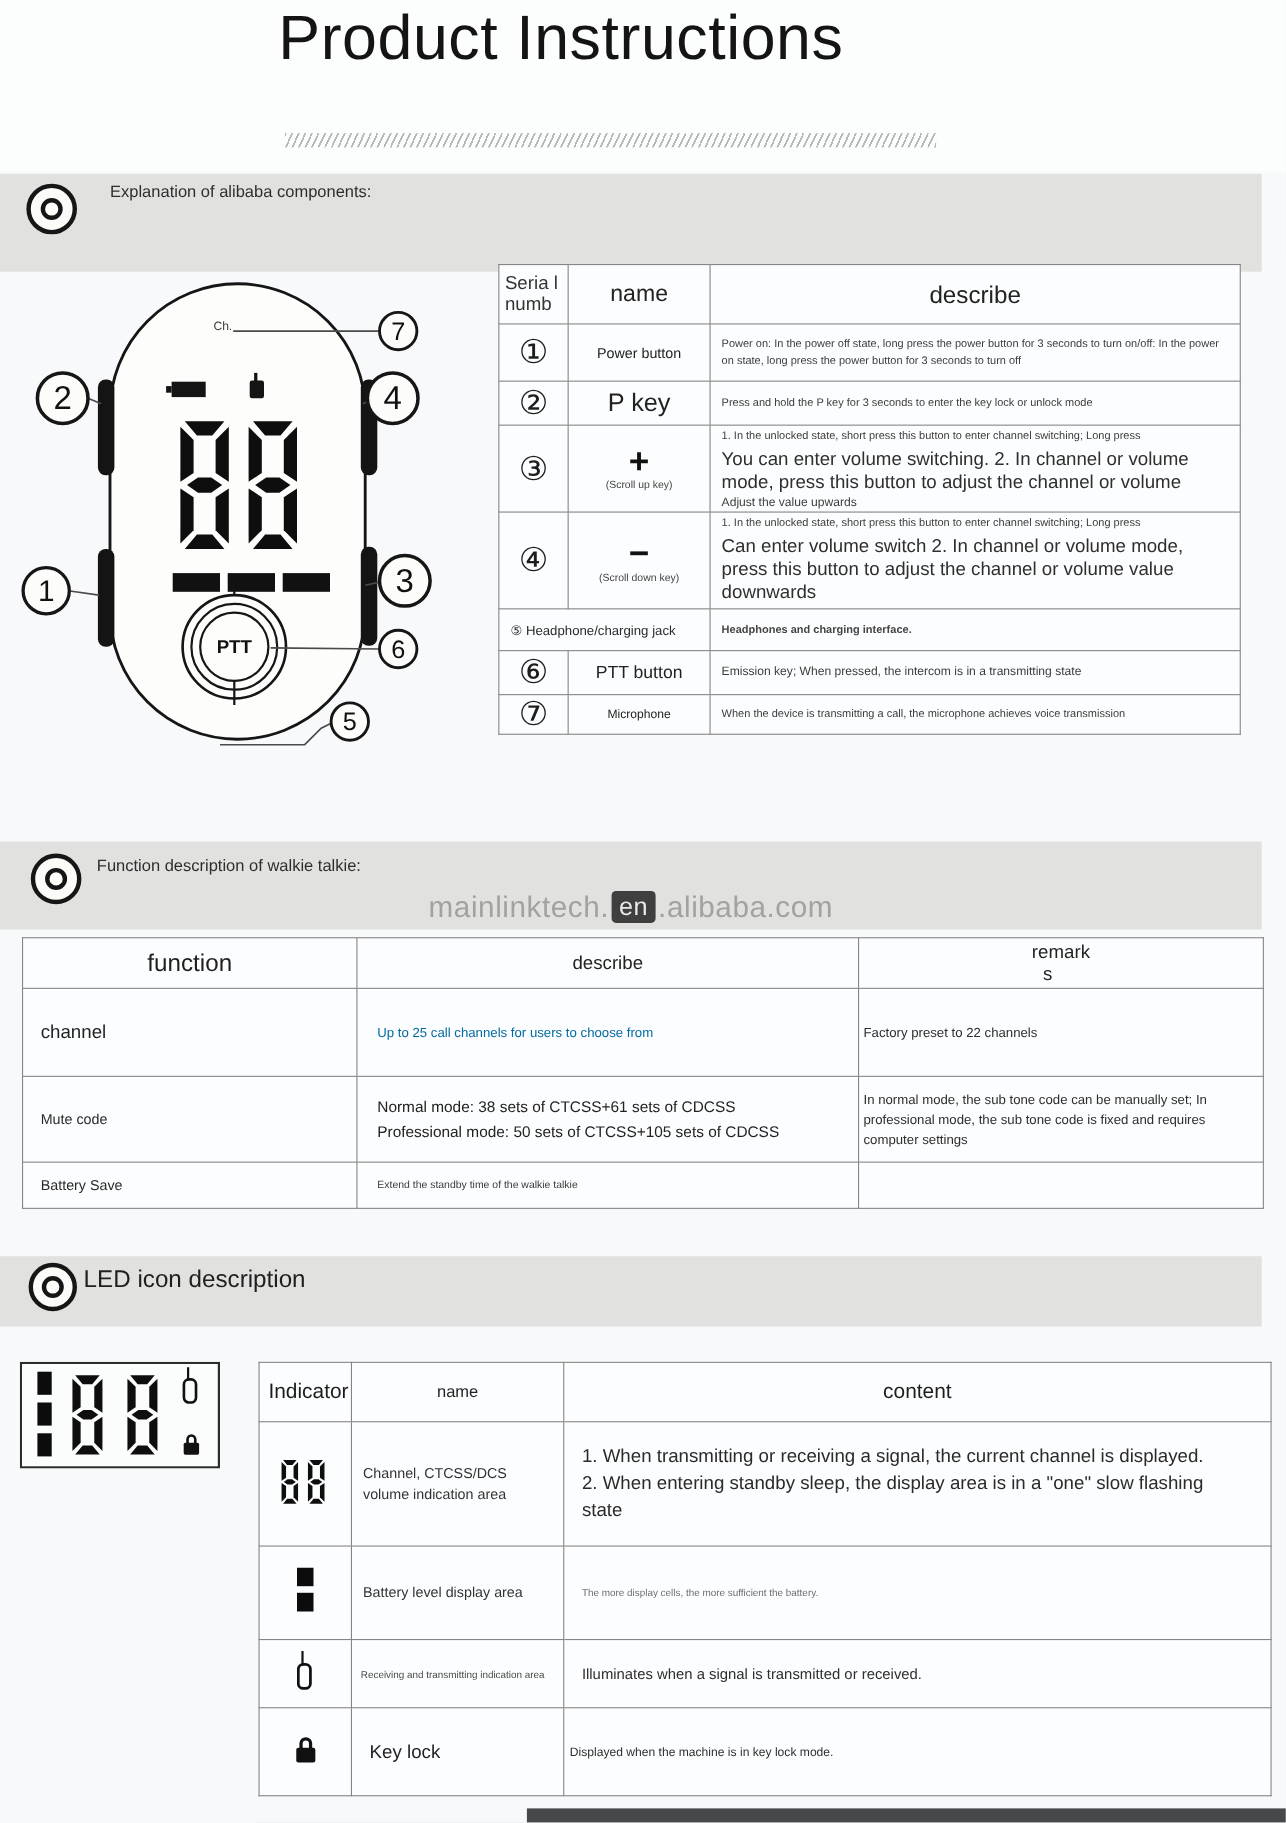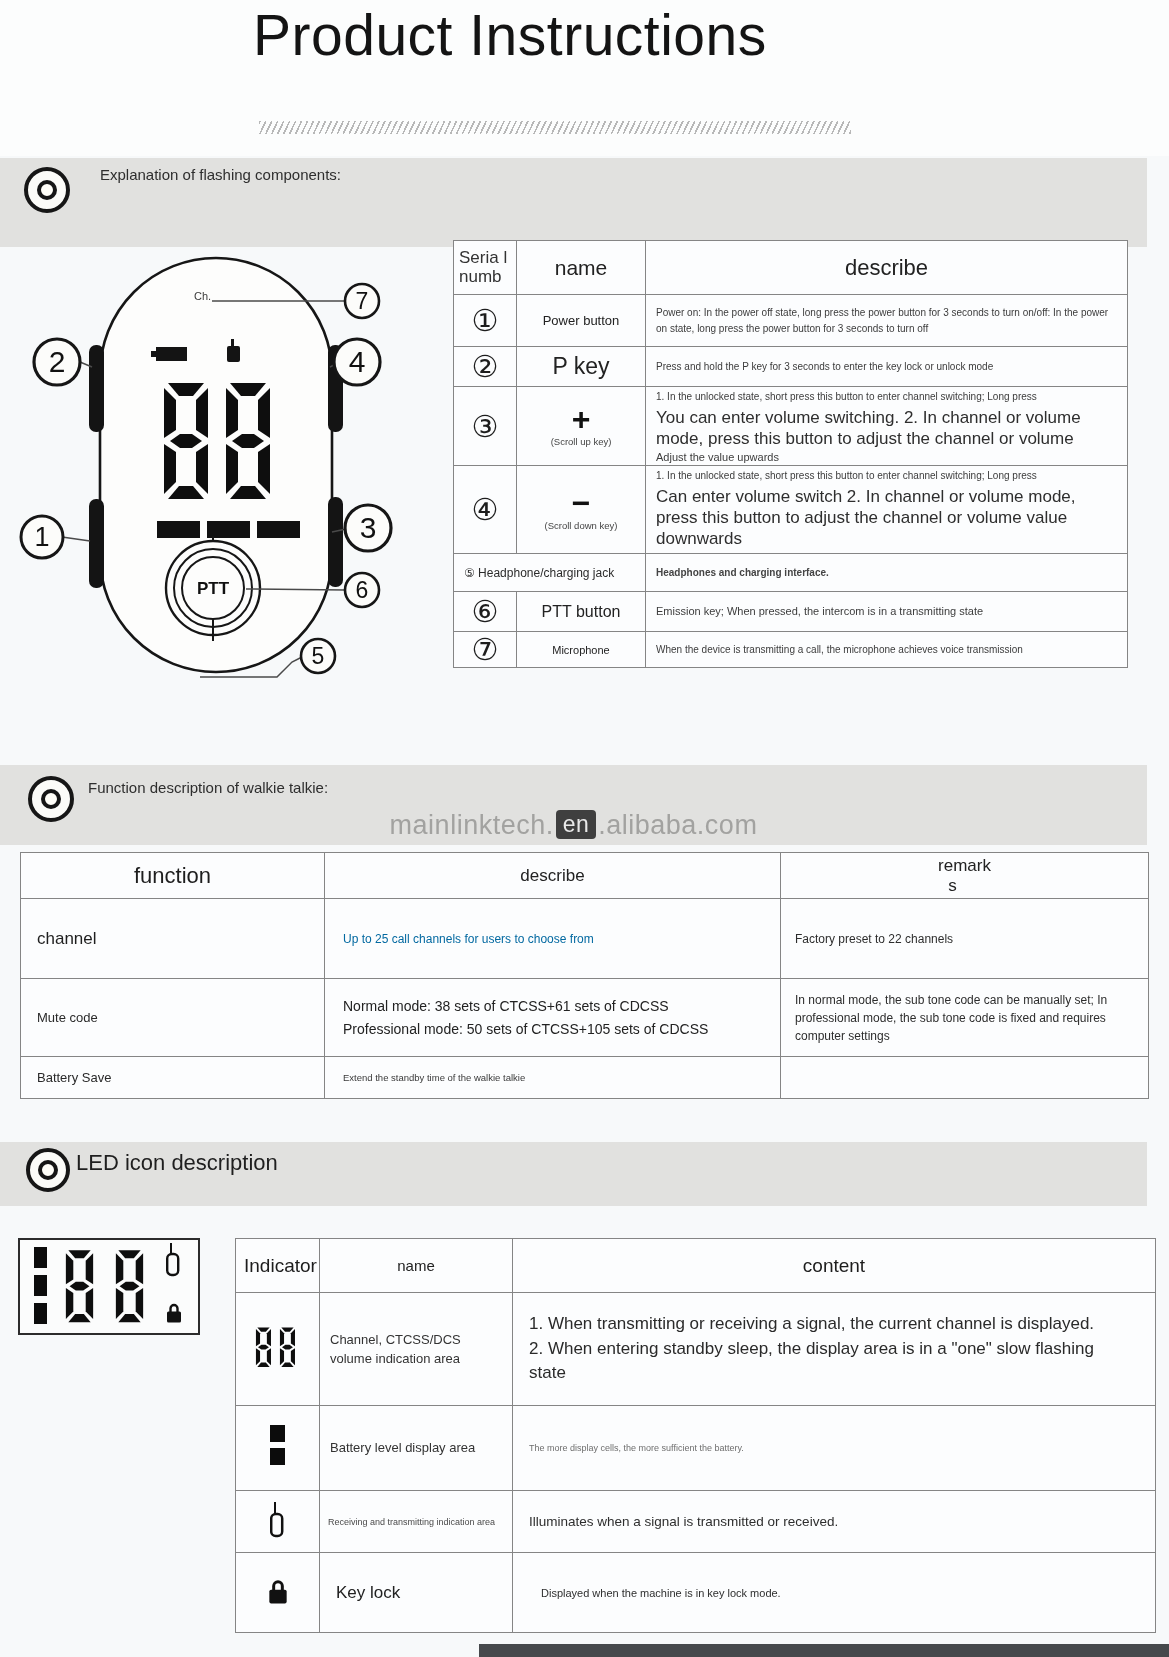--- a/index.html
+++ b/index.html
@@ -52,48 +52,48 @@
   
   .func-table{left:20px;top:852px;width:1128px;}
   .func-table .fh{font-size:22px;text-align:center;color:#1e1e1e;}
   .func-table .fh2{font-size:17px;text-align:center;color:#222;}
   .func-table .rem2{transform:translateX(-12px);}
   .func-table .fc-fn{font-size:17px;padding-left:16px;color:#1f1f1f;}
   .func-table .fc-fn-sm{font-size:13px;padding-left:16px;color:#2a2a2a;margin-left:13px;}
   .func-table .fc-d1{font-size:12px;padding-left:18px;color:#0369a1;}
   .func-table .fc-d2{font-size:14px;padding-left:18px;padding-right:70px;line-height:1.6;color:#222;}
   .func-table .fc-d3{font-size:9.5px;padding-left:18px;color:#3a3a3a;}
-  .func-table .fc-r{font-size:12px;padding-left:14px;padding-right:30px;line-height:1.5;color:#2d2d2d;}
+  .func-table .fc-r{font-size:12px;padding-left:4px;padding-right:30px;line-height:1.5;color:#2d2d2d;}
   
   .led-table{left:235px;top:1238px;width:920px;}
   .led-table .lh-ind{font-size:19px;color:#1d1d1d;white-space:nowrap;overflow:visible;padding-left:8px;}
   .led-table .lh-name{font-size:15px;color:#222;text-align:center;}
   .led-table .lh-content{font-size:19px;color:#1d1d1d;text-align:center;}
   .led-table .icon-cell{text-align:center;padding:4px 2px;}
   .led-table .ln{font-size:13px;color:#333;line-height:1.5;padding-left:10px;}
   .led-table .ln-tiny{font-size:9px;color:#4a4a4a;padding-left:8px;}
   .led-table .ln-big{font-size:17px;color:#222;padding-left:16px;}
   .led-table .lc1{font-size:17px;color:#2a2a2a;line-height:1.45;padding-left:16px;padding-right:60px;}
   .led-table .lc-tiny{font-size:9px;color:#6e6e6e;padding-left:16px;}
   .led-table .lc-med{font-size:13.5px;color:#2e2e2e;padding-left:16px;}
-  .led-table .lc-sm{font-size:11px;color:#2e2e2e;padding-left:28px;}
+  .led-table .lc-sm{font-size:11px;color:#2e2e2e;padding-left:5px;}
   .bottom-strip{position:absolute;left:479px;top:1644px;width:690px;height:13px;background:#46494c;}
 </style>
 </head>
 <body>
 
 <div class="page">
 
   <div class="top-white"></div>
   <div class="title">Product Instructions</div>
   <div class="hatch"></div>
 
   <div class="band band1"></div>
   <div class="ring ring1"></div>
-  <div class="heading heading1">Explanation of flashing components:</div>
+  <div class="heading heading1">Explanation of alibaba components:</div>
 
   <svg class="diagram" width="430" height="446" viewBox="0 240 430 446">
     <defs>
       <g id="seg8" fill="#0e0e0e">
         <path d="M7,2 H43 L32,15 H18 Z"></path>
         <path d="M3,7 L15,19 V49 L3,57 Z"></path>
         <path d="M47,7 V57 L35,49 V19 Z"></path>
         <path d="M9,60 L19,53 H31 L41,60 L31,67 H19 Z"></path>
         <path d="M3,63 L15,71 V101 L3,113 Z"></path>
         <path d="M47,63 V113 L35,101 V71 Z"></path>

